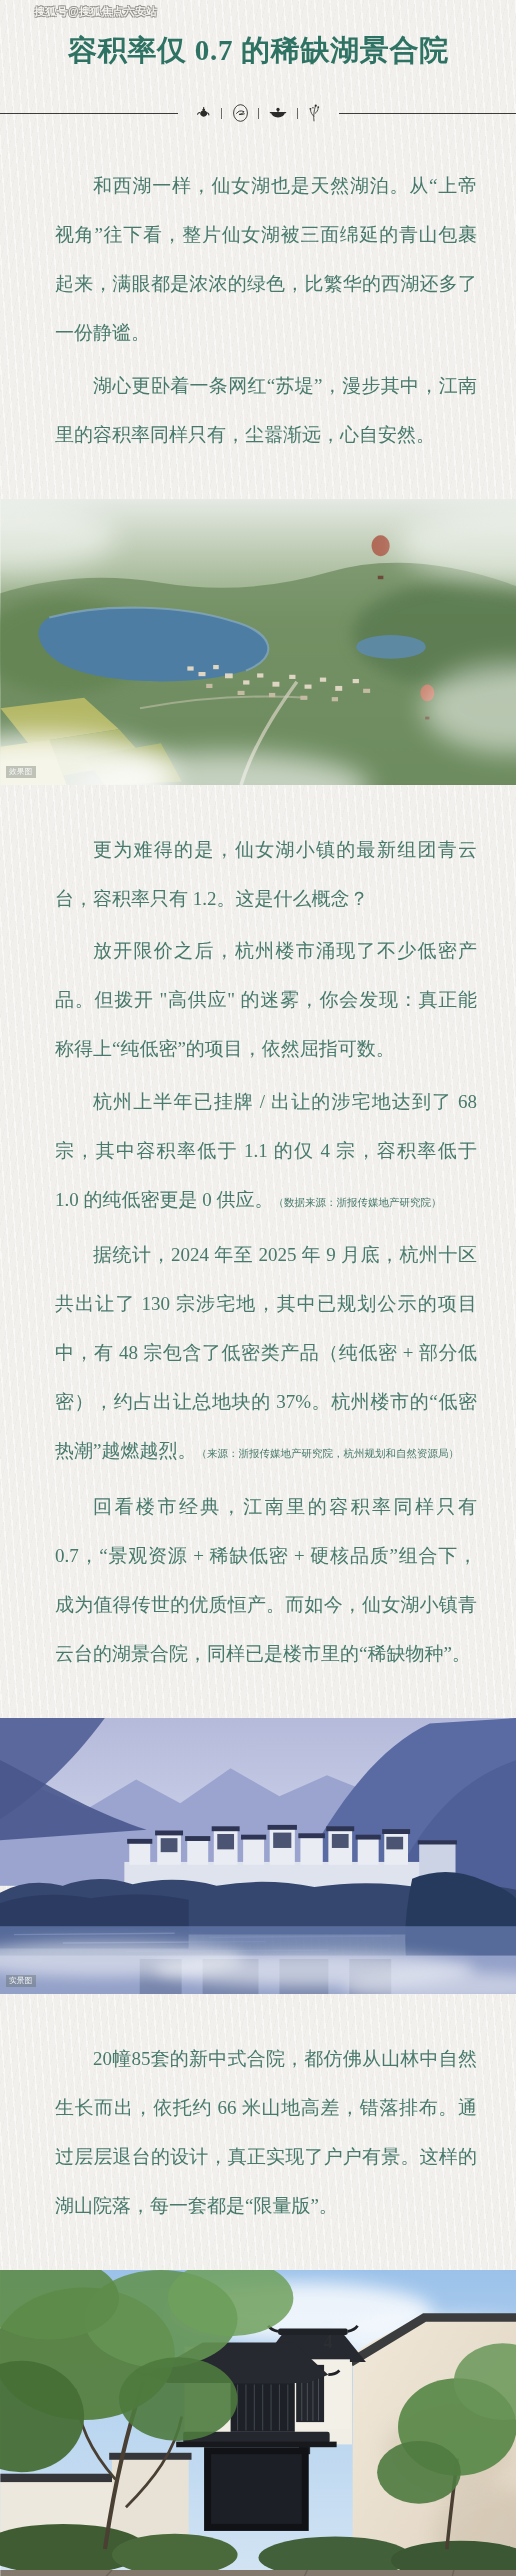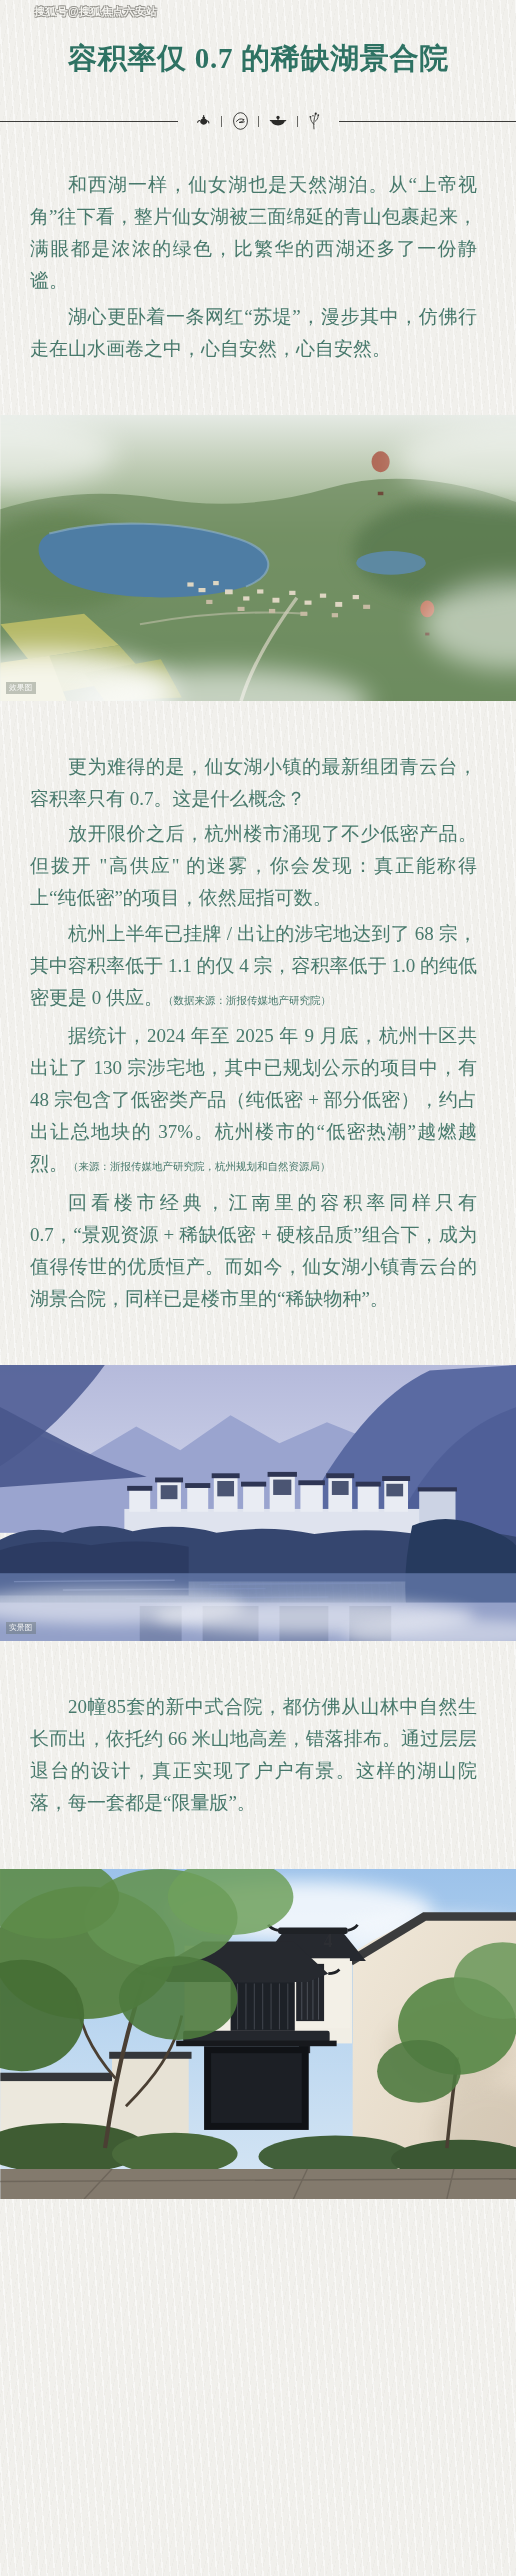--- a/index.html
+++ b/index.html
@@ -17,51 +17,51 @@
   .watermark{
     position:absolute;top:4.9px;left:5.6px;
     font-family:"Liberation Sans","DejaVu Sans",sans-serif;
     font-size:10.5px;font-weight:700;letter-spacing:0.7px;
     color:#f6f5f1;
     text-shadow:-0.7px -0.7px 0 #8f8e88, 0.7px -0.7px 0 #8f8e88, -0.7px 0.7px 0 #8f8e88, 0.7px 0.7px 0 #8f8e88;
     opacity:.95;
     padding-left:29px;
   }
   h1.title{
-    margin:8px;padding:32px 14px 0 14px;
+    margin:0;padding:32px 14px 0 14px;
     text-align:center;
     font-size:29px;line-height:1.25;font-weight:700;
     letter-spacing:0.7px;
     color:#2e7263;
   }
   .divider{
     margin-top:36px;
     display:flex;align-items:center;
     height:18px;
   }
   .divider .rule{flex:1;height:1.4px;background:#3c3c3a;}
   .divider .icons{
     display:flex;align-items:center;
     gap:9.8px;padding:0 18px;
   }
   .divider .sep{width:0.7px;height:11.2px;background:#6a6a66;}
   .divider svg{display:block;}
   .text-block{
-    padding:0 40px 0 30px;
+    padding:0 40px 0 55px;
     color:#48796c;
     font-size:19px;
-    line-height:32px;
+    line-height:49px;
     text-align:justify;
   }
   .text-block.first{margin-top:39px;}
   p.para{margin:0 0 3.5px 0;text-indent:2em;}
   p.para .note{font-size:10.5px;letter-spacing:0;}
   figure.photo{
     position:relative;
-    margin:50px 0;
+    margin:40px 0;
     width:454px;
     font-size:0;
   }
   figure.photo.last{margin-bottom:0;}
   figure.photo svg{display:block;}
   .caption{
     position:absolute;left:5.6px;bottom:7px;
     font-family:"Liberation Sans","DejaVu Sans",sans-serif;
     font-size:7.7px;color:rgba(255,255,255,0.88);
     background:rgba(90,100,90,0.35);
@@ -112,21 +112,21 @@
           <circle cx="16.2" cy="4.5" r="1.3" fill="#2b2b29"></circle>
           <circle cx="8.5" cy="5.5" r="1" fill="#2b2b29"></circle>
         </svg>
       </span>
     </div>
     <div class="rule"></div>
   </div>
 
   <div class="text-block first">
     <p class="para"><span>和西湖一样，仙女湖也是天然湖泊。从“上帝视角”往下看，整片仙女湖被三面绵延的青山包裹起来，满眼都是浓浓的绿色，比繁华的西湖还多了一份静谧。</span></p>
-    <p class="para"><span>湖心更卧着一条网红“苏堤”，漫步其中，仿佛行走在山水画卷之中，心自安然，心自安然。</span></p>
+    <p class="para"><span>湖心更卧着一条网红“苏堤”，漫步其中，江南里的容积率同样只有，尘嚣渐远，心自安然。</span></p>
   </div>
 
   <figure class="photo">
     <svg width="517" height="286" viewBox="0 0 740 410">
       <defs>
         <linearGradient id="g1" x1="0" y1="0" x2="0" y2="1">
           <stop offset="0" stop-color="#e5eae4"></stop>
             <stop offset="0.16" stop-color="#c3cfba"></stop>
           <stop offset="0.42" stop-color="#8ba67a"></stop>
             <stop offset="0.75" stop-color="#7b9a6d"></stop>
@@ -187,21 +187,21 @@
         <ellipse cx="320" cy="415" rx="210" ry="52" opacity="0.6" filter="url(#bl2)"></ellipse>
         <ellipse cx="5" cy="55" rx="160" ry="52" opacity="0.5" filter="url(#bl2)"></ellipse>
         <ellipse cx="735" cy="65" rx="165" ry="55" opacity="0.5" filter="url(#bl2)"></ellipse>
         <ellipse cx="735" cy="300" rx="130" ry="65" opacity="0.5" filter="url(#bl2)"></ellipse>
       </g>
     </svg>
     <figcaption class="caption">效果图</figcaption>
   </figure>
 
   <div class="text-block">
-    <p class="para"><span>更为难得的是，仙女湖小镇的最新组团青云台，容积率只有 0.7。这是什么概念？</span></p>
+    <p class="para"><span>更为难得的是，仙女湖小镇的最新组团青云台，容积率只有 1.2。这是什么概念？</span></p>
     <p class="para"><span>放开限价之后，杭州楼市涌现了不少低密产品。但拨开 "高供应" 的迷雾，你会发现：真正能称得上“纯低密”的项目，依然屈指可数。</span></p>
     <p class="para"><span>杭州上半年已挂牌 / 出让的涉宅地达到了 68 宗，其中容积率低于 1.1 的仅 4 宗，容积率低于 1.0 的纯低密更是 0 供应。</span><span class="note">（数据来源：浙报传媒地产研究院）</span></p>
     <p class="para"><span>据统计，2024 年至 2025 年 9 月底，杭州十区共出让了 130 宗涉宅地，其中已规划公示的项目中，有 48 宗包含了低密类产品（纯低密 + 部分低密），约占出让总地块的 37%。杭州楼市的“低密热潮”越燃越烈。</span><span class="note">（来源：浙报传媒地产研究院，杭州规划和自然资源局）</span></p>
     <p class="para"><span>回看楼市经典，江南里的容积率同样只有 0.7，“景观资源 + 稀缺低密 + 硬核品质”组合下，成为值得传世的优质恒产。而如今，仙女湖小镇青云台的湖景合院，同样已是楼市里的“稀缺物种”。</span></p>
   </div>
 
   <figure class="photo">
     <svg width="517" height="276" viewBox="0 0 740 395">
       <defs>
         <linearGradient id="g2" x1="0" y1="0" x2="0" y2="1">

